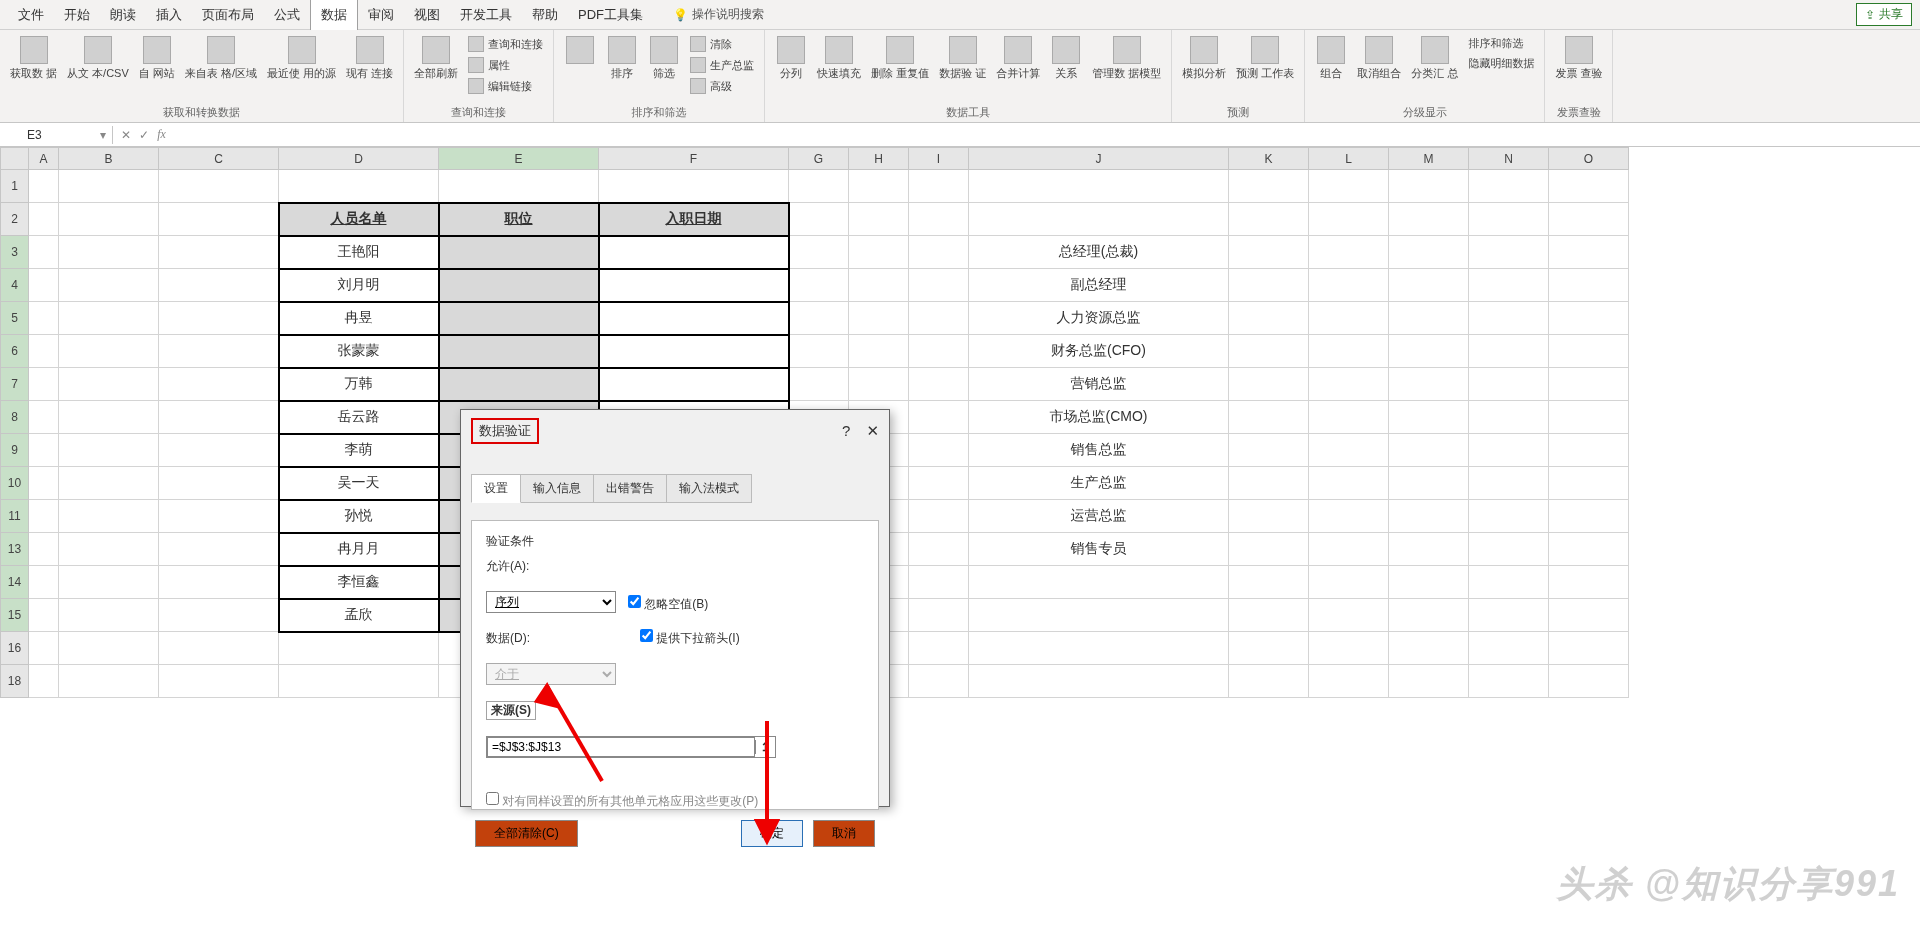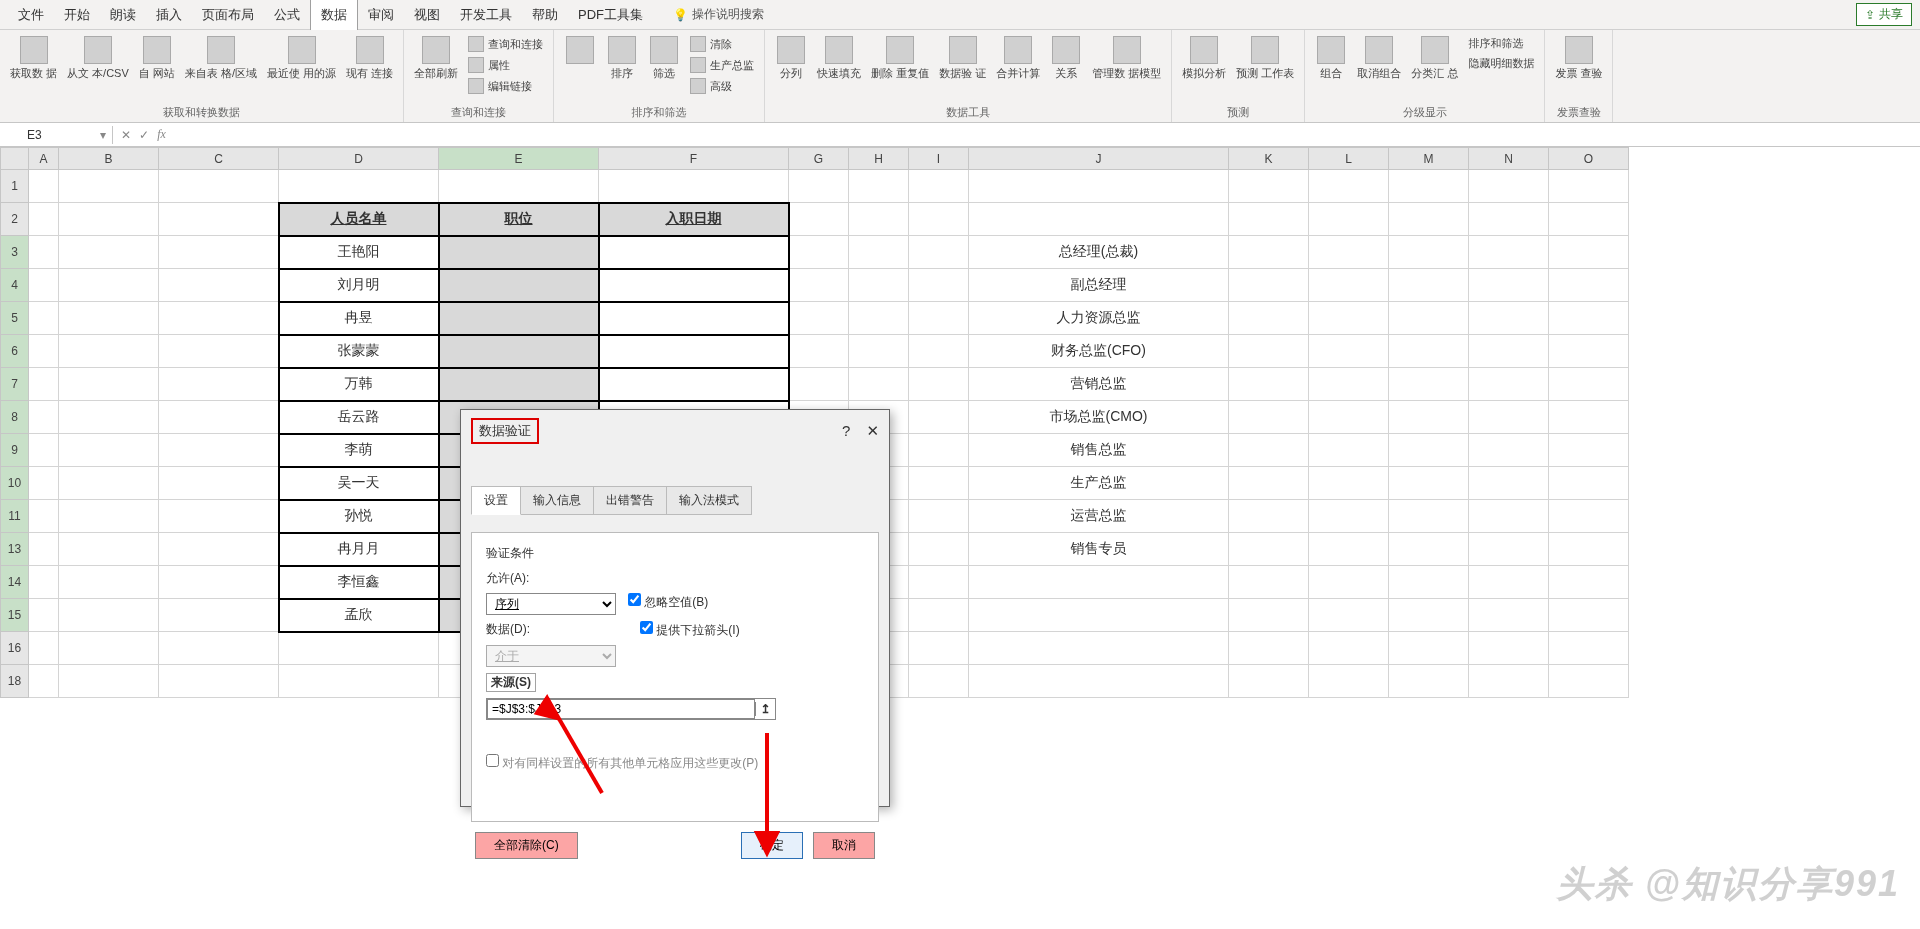--- a/index.html
+++ b/index.html
@@ -46,35 +46,35 @@
 .tbl-cell { border: 2px solid #000 !important; font-size: 18px; }
 .sel-col { background: #d9d9d9 !important; border: 2px solid #000 !important; }
 .j-cell { font-size: 18px; }
 
 
 .dialog { position: absolute; left: 460px; top: 262px; width: 430px; height: 398px; background: #f0f0f0; border: 1px solid #666; box-shadow: 3px 3px 10px rgba(0,0,0,0.3); }
 .dialog-title { padding: 8px 10px; font-size: 13px; display: flex; align-items: center; }
 .dlg-title-text { border: 2px solid #d00; padding: 2px 6px; }
 .dlg-close { margin-left: auto; display: flex; gap: 16px; font-size: 15px; color: #333; }
 .dlg-close span { cursor: pointer; }
-.dlg-tabs { display: flex; padding: 18px 10px; margin-top: 16px; }
+.dlg-tabs { display: flex; padding: 18px 10px; margin-top: 4px; }
 .dlg-tab { padding: 5px 12px; border: 1px solid #bbb; background: #e8e8e8; font-size: 12px; margin-right: -1px; }
 .dlg-tab.active { background: #fff; border-bottom: 1px solid #fff; position: relative; z-index: 2; }
 .dlg-body { background: #fff; margin: 0 10px; border: 1px solid #bbb; padding: 12px 14px; height: 290px; position: relative; margin-top: -1px; }
-.dlg-row { display: flex; align-items: flex-start; gap: 12px; margin: 6px 0; }
+.dlg-row { display: flex; align-items: flex-end; gap: 12px; margin: 16px 0; }
 .dlg-row label { font-size: 12px; }
 .dlg-row select, .dlg-row input[type=text] { font-size: 12px; padding: 2px 4px; border: 1px solid #888; background: #fff; }
 .dlg-row select { width: 130px; height: 22px; text-decoration: underline; }
 .dlg-row select[disabled] { background: #f0f0f0; color: #888; }
 .src-label { border: 1px solid #a3a3a3; padding: 0 4px; display: inline-block; font-weight: bold; }
 .src-input-wrap { display: flex; align-items: center; border: 1px solid #888; width: 290px; }
 .src-input-wrap input { border: none; flex: 1; padding: 3px 4px; outline: none; }
 .src-input-wrap .range-btn { width: 20px; text-align: center; border-left: 1px solid #888; cursor: pointer; font-weight: bold; }
 .dlg-footer { display: flex; justify-content: space-between; padding: 10px 14px; }
-.dlg-btn { padding: 4px 18px; border: 1px solid #888; background: #fca5a5; font-size: 12px; cursor: pointer; }
+.dlg-btn { padding: 4px 18px; border: 1px solid #888; background: #c2410c; font-size: 12px; cursor: pointer; }
 .dlg-btn.primary { border: 1px solid #2a6fb5; background: #e6f0fb; }
 
 
 .arrow { position: absolute; pointer-events: none; }
 .arrow-line { stroke: #e00; stroke-width: 4; fill: #e00; }
 
 
 .watermark { position: absolute; right: 20px; bottom: 20px; font-size: 36px; font-weight: bold; color: rgba(200,200,200,0.85); font-style: italic; letter-spacing: 2px; }
 
 .colA{width:30px}.colB{width:100px}.colC{width:120px}.colD{width:160px}.colE{width:160px}.colF{width:190px}.colG{width:60px}.colH{width:60px}.colI{width:60px}.colJ{width:260px}.colK{width:80px}.colL{width:80px}.colM{width:80px}.colN{width:80px}.colO{width:80px}

